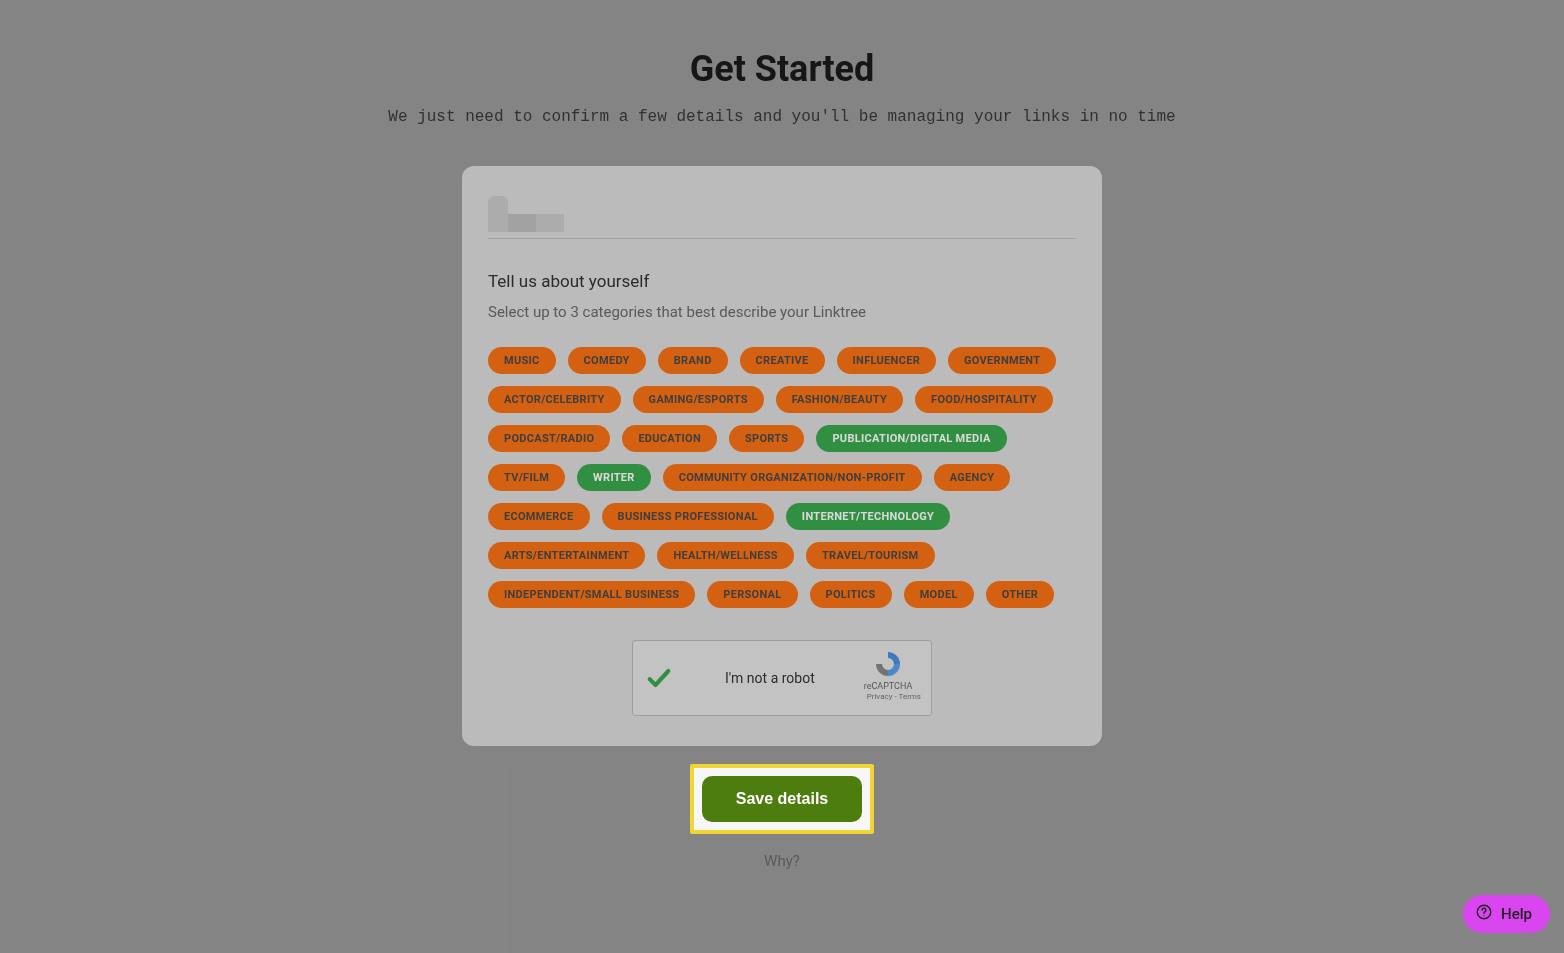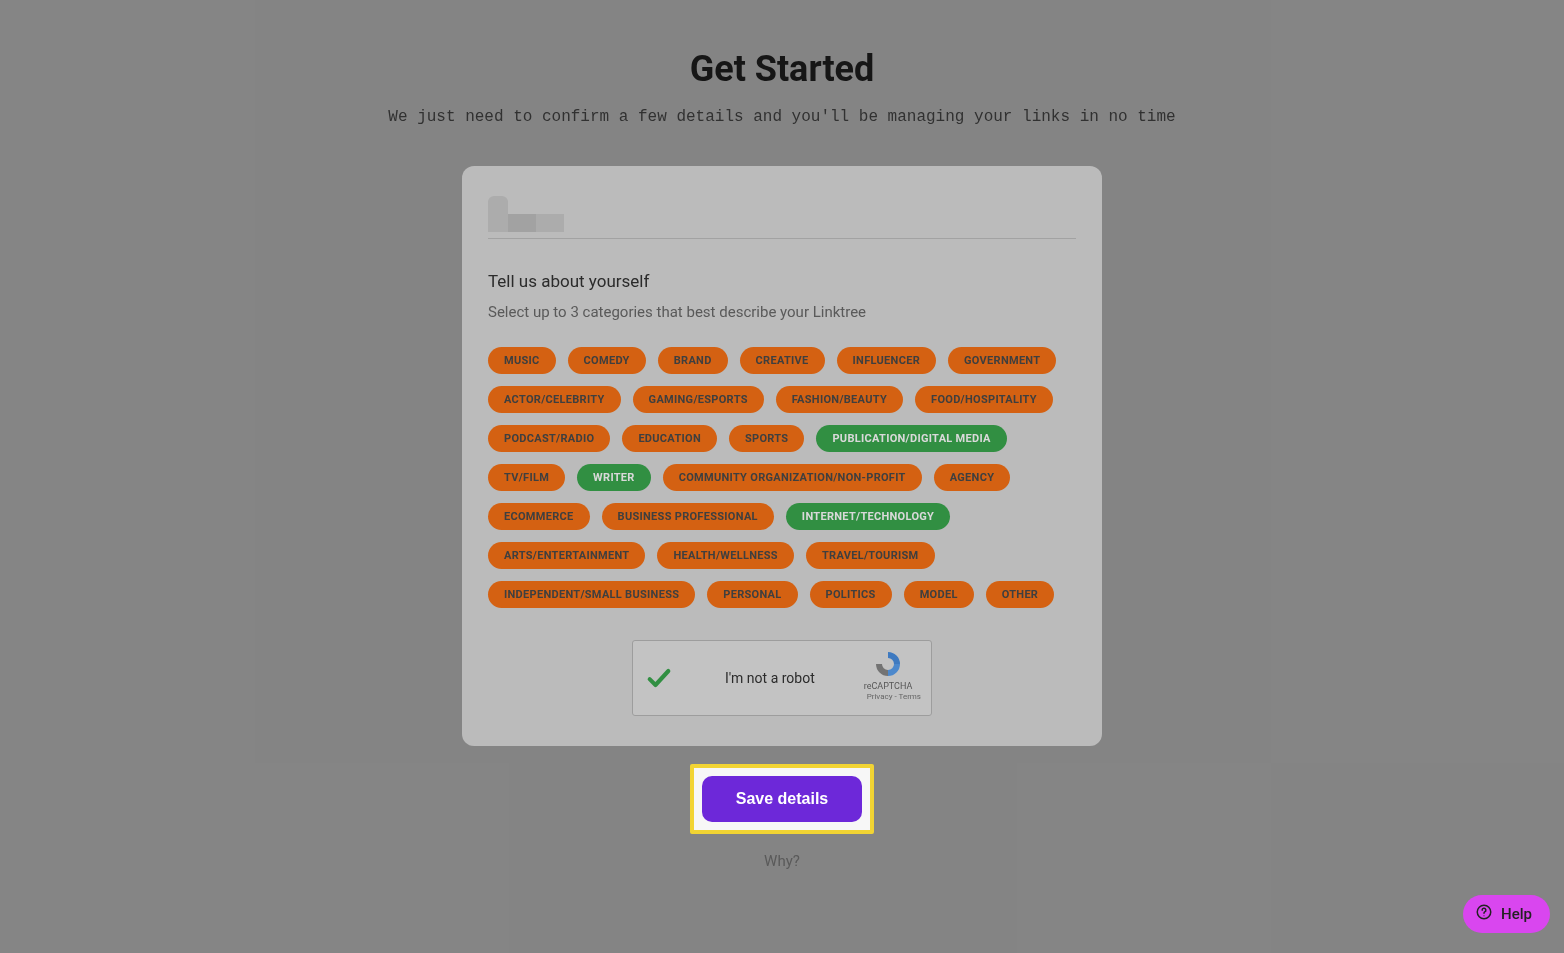--- a/index.html
+++ b/index.html
@@ -159,21 +159,21 @@
     .save-highlight {
       margin-top: 18px;
       border: 4px solid #f2d433;
       background: #f7f7f7;
       padding: 8px;
       border-radius: 2px;
       position: relative;
       z-index: 10;
     }
     .save-button {
-      background: #6d28d9;
+      background: #4d7c0f;
       color: #ffffff;
       border: none;
       border-radius: 10px;
       padding: 14px 34px;
       font-size: 16px;
       font-weight: 600;
       cursor: pointer;
     }
     .why-link {
       margin-top: 18px;

